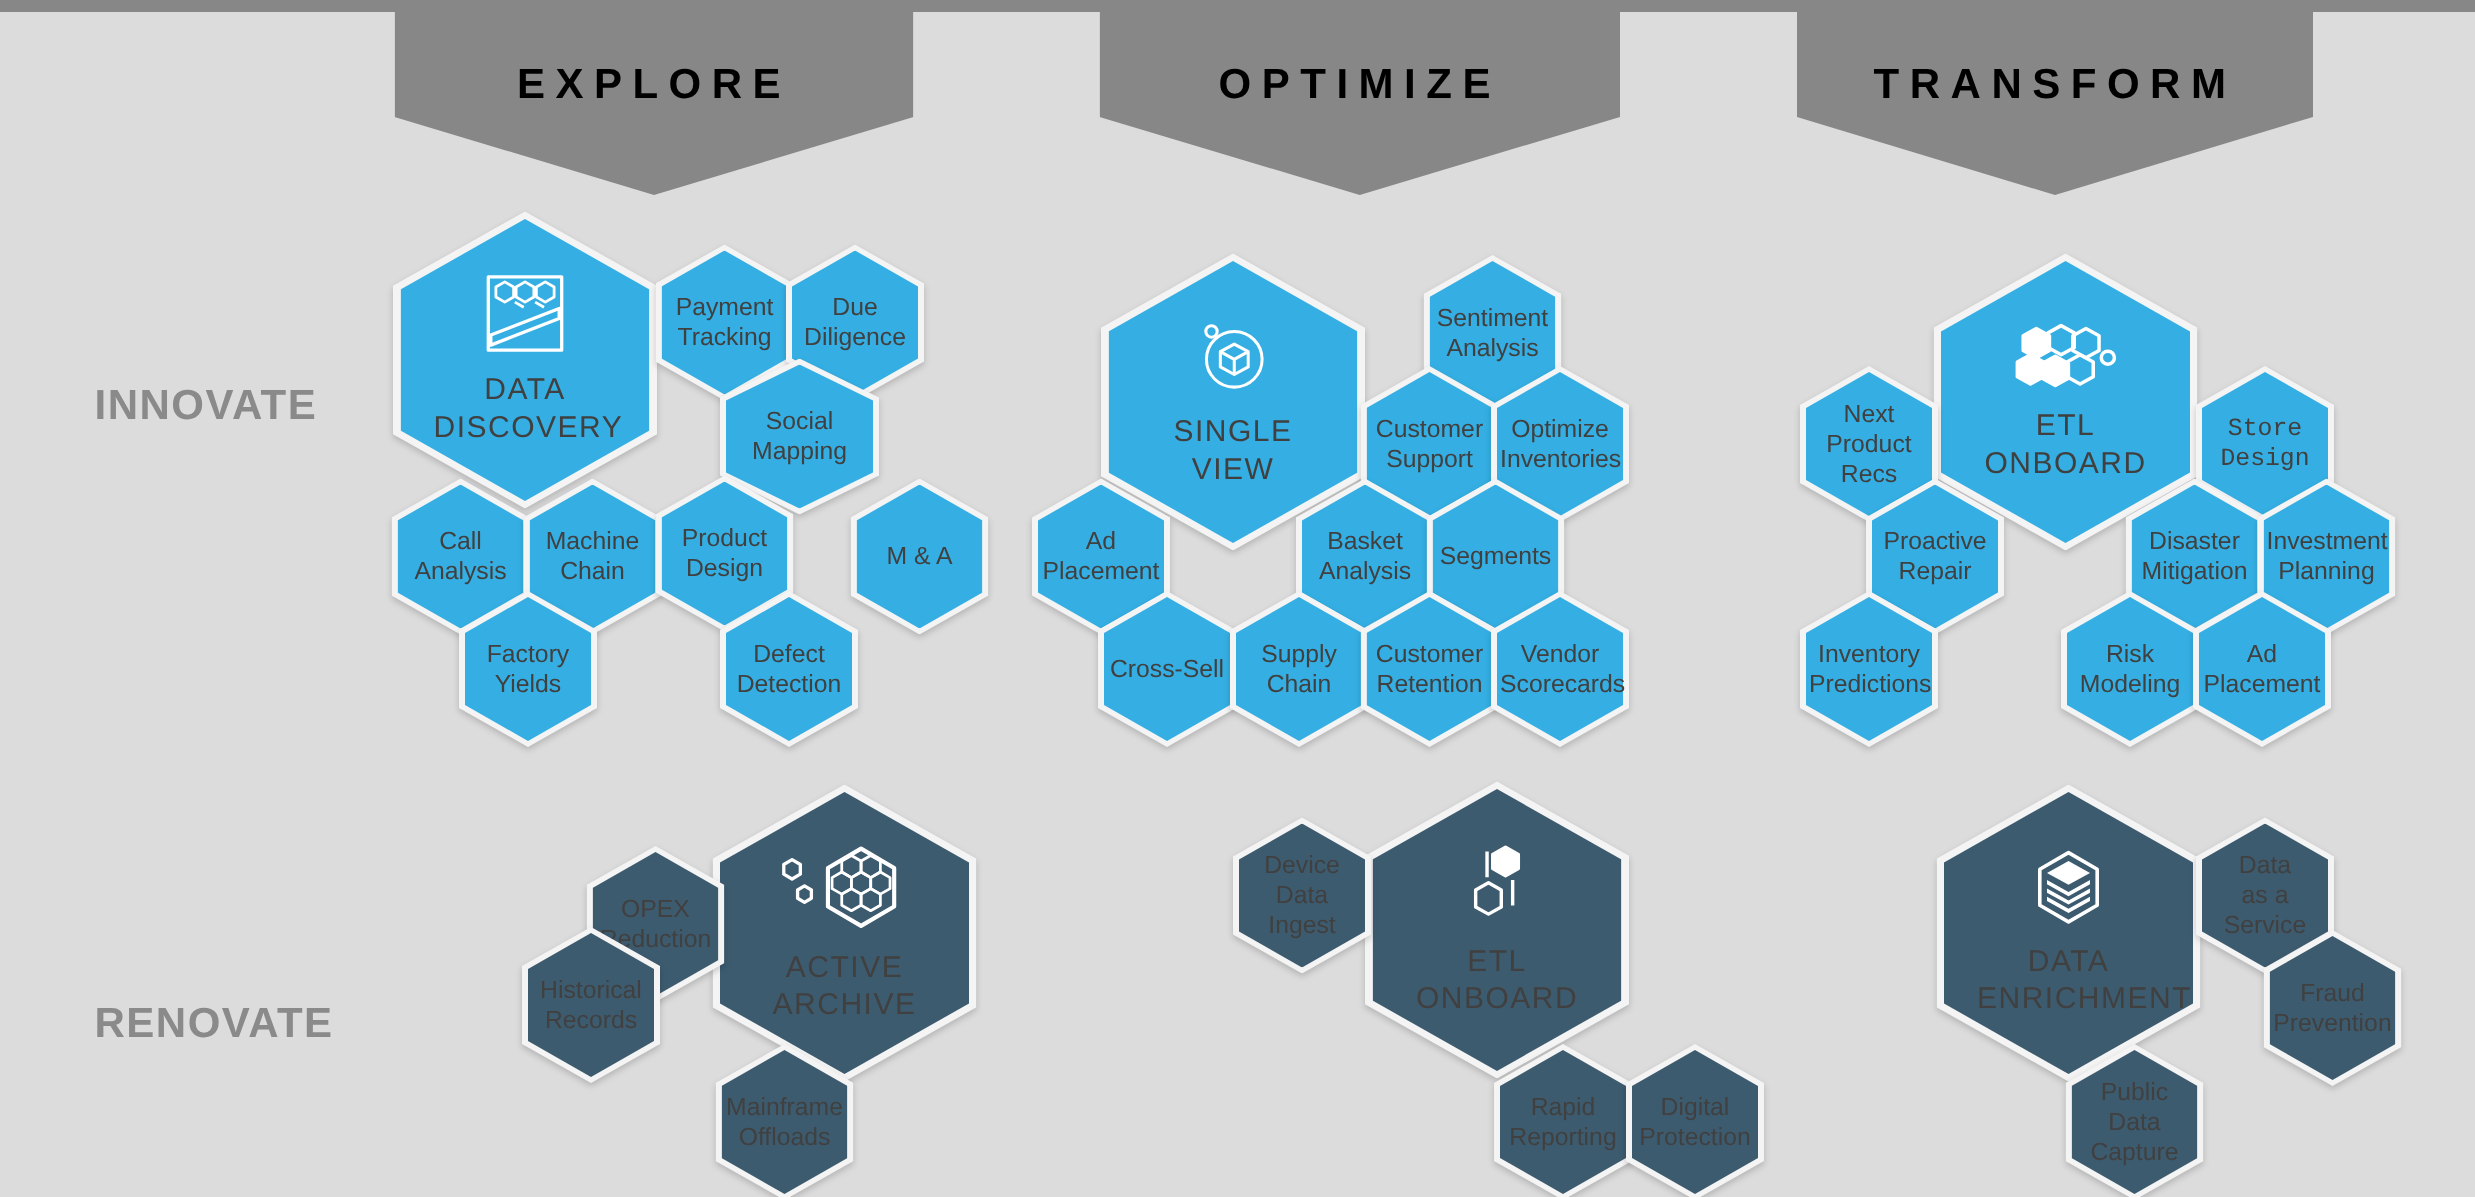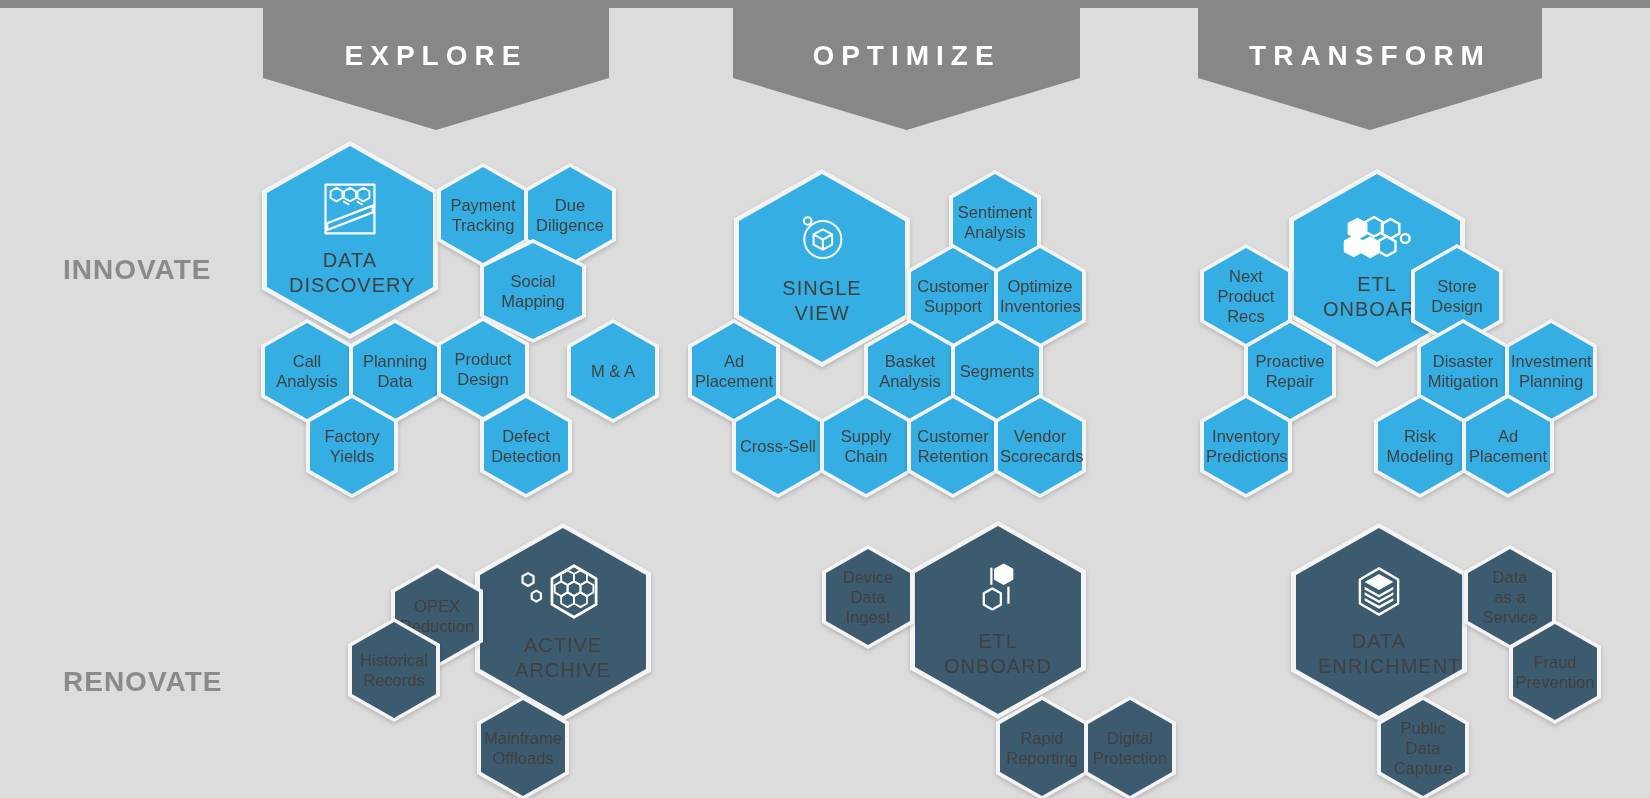--- a/index.html
+++ b/index.html
@@ -5,21 +5,21 @@
   html,body{margin:0;padding:0;background:#dcdcdc;}
   .canvas{
     position:relative;width:1650px;height:798px;overflow:hidden;
     background:var(--bg,#dcdcdc);
     font-family:"Liberation Sans","DejaVu Sans",sans-serif;
   }
   .top-strip{position:absolute;left:0;top:0;width:1650px;height:8px;background:var(--banner,#878787);}
   .banner{
     position:absolute;top:6px;height:124px;background:var(--banner,#878787);
     clip-path:polygon(0 0,100% 0,100% 58%,50% 100%,0 58%);
-    color:#ffffff;font-weight:bold;font-size:28px;letter-spacing:7px;
+    color:#000000;font-weight:bold;font-size:28px;letter-spacing:7px;
     text-align:center;box-sizing:border-box;padding-top:34px;
   }
   #banner-0{left:263px;width:346px;}
   #banner-1{left:733px;width:347px;}
   #banner-2{left:1198px;width:344px;}
   .row-label{
     position:absolute;left:63px;color:var(--rowlabel,#8a8a8a);
     font-weight:bold;font-size:28px;letter-spacing:1px;
   }
   #row-0{top:254px;}
@@ -112,21 +112,21 @@
         <div class="shape"></div>
         <div class="fill"></div>
         <div class="content">
           <div class="label">Call Analysis</div>
         </div>
       </div>
       <div class="hex small innovate" style="left: 349px; top: 319px;">
         <div class="shape"></div>
         <div class="fill"></div>
         <div class="content">
-          <div class="label">Planning Data</div>
+          <div class="label">Machine Chain</div>
         </div>
       </div>
       <div class="hex small innovate" style="left: 437px; top: 317px;">
         <div class="shape"></div>
         <div class="fill"></div>
         <div class="content">
           <div class="label">Product Design</div>
         </div>
       </div>
       <div class="hex small innovate" style="left: 524px; top: 319px; margin-left: 43px;">
@@ -253,21 +253,21 @@
           <div class="label">ETL ONBOARD</div>
         </div>
       </div>
       <div class="hex small innovate" style="left: 1200px; top: 244px;">
         <div class="shape"></div>
         <div class="fill"></div>
         <div class="content">
           <div class="label">Next Product Recs</div>
         </div>
       </div>
-      <div class="hex small innovate" style="left: 1411px; top: 244px;">
+      <div class="hex small innovate" style="left: 1464px; top: 244px; font-family: Liberation Mono, monospace;">
         <div class="shape"></div>
         <div class="fill"></div>
         <div class="content">
           <div class="label">Store Design</div>
         </div>
       </div>
       <div class="hex small innovate" style="left: 1244px; top: 319px;">
         <div class="shape"></div>
         <div class="fill"></div>
         <div class="content">

